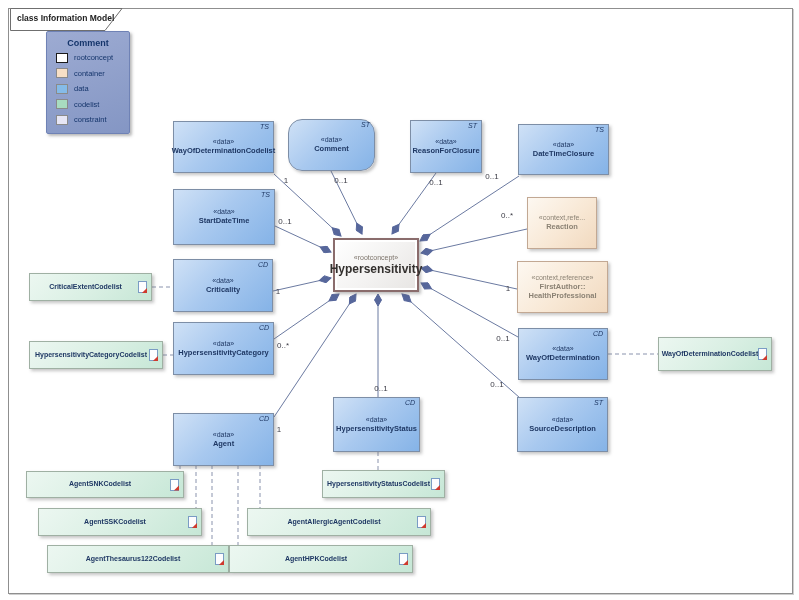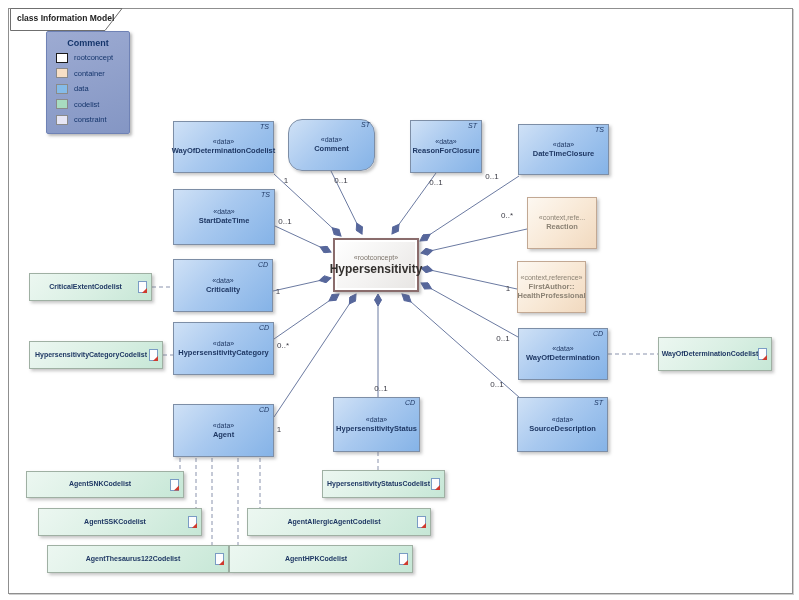--- a/index.html
+++ b/index.html
@@ -169,21 +169,21 @@
           <span class="stereo">«data»</span>
           <span class="nname">Criticality</span>
         </div>
       </div>
       <div class="node rootconcept" style="left: 333px; top: 238px; width: 86px; height: 54px;">
         <div class="node-body">
           <span class="stereo">«rootconcept»</span>
           <span class="nname">Hypersensitivity</span>
         </div>
       </div>
-      <div class="node container" style="left: 517px; top: 261px; width: 69px; height: 52px;">
+      <div class="node container" style="left: 517px; top: 261px; width: 91px; height: 52px;">
         <div class="node-body">
           <span class="stereo">«context,reference»</span>
           <span class="nname">FirstAuthor::
 HealthProfessional</span>
         </div>
       </div>
       <div class="node codelist" style="left: 29px; top: 273px; width: 123px; height: 28px;">
         <div class="node-body">
           <span class="nname">CriticalExtentCodelist</span>
         </div>
@@ -208,21 +208,21 @@
           <span class="stereo">«data»</span>
           <span class="nname">WayOfDetermination</span>
         </div>
       </div>
       <div class="node codelist" style="left: 658px; top: 337px; width: 114px; height: 34px;">
         <div class="node-body">
           <span class="nname">WayOfDeterminationCodelist</span>
         </div>
         <span class="doc-icon"></span>
       </div>
-      <div class="node data" style="left: 173px; top: 404px; width: 101px; height: 53px;">
+      <div class="node data" style="left: 173px; top: 413px; width: 101px; height: 53px;">
         <span class="tag">CD</span>
         <div class="node-body">
           <span class="stereo">«data»</span>
           <span class="nname">Agent</span>
         </div>
       </div>
       <div class="node data" style="left: 333px; top: 397px; width: 87px; height: 55px;">
         <span class="tag">CD</span>
         <div class="node-body">
           <span class="stereo">«data»</span>

